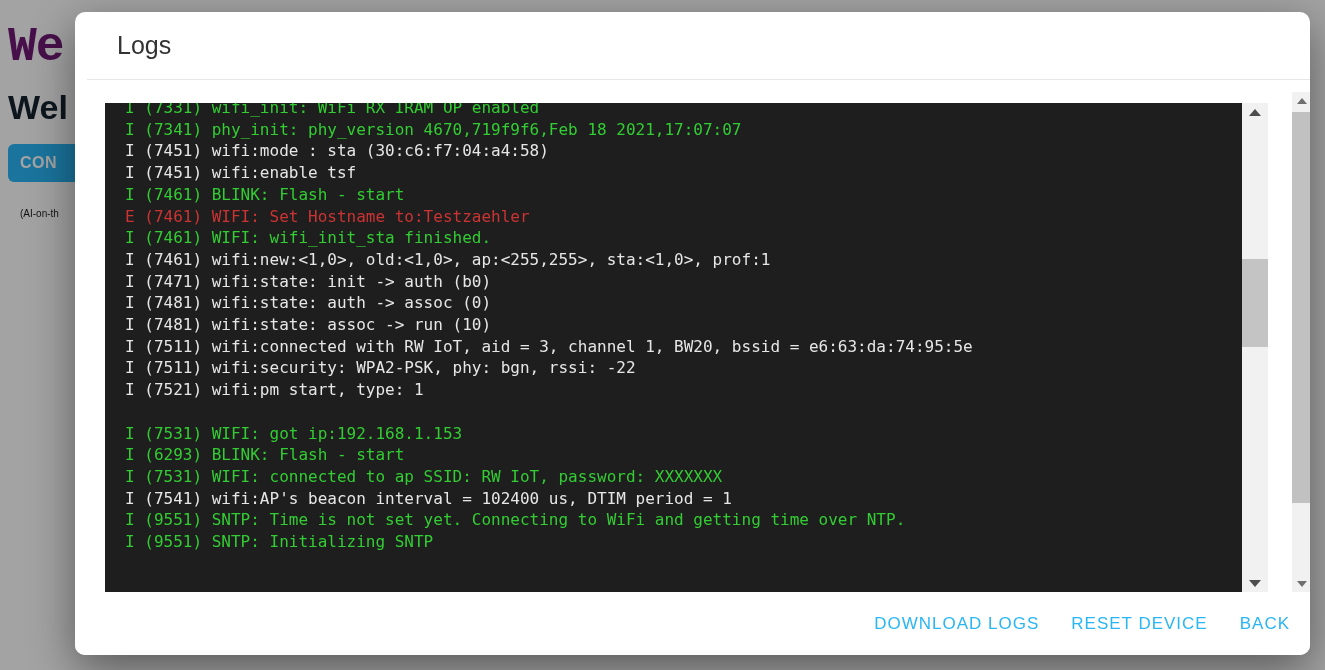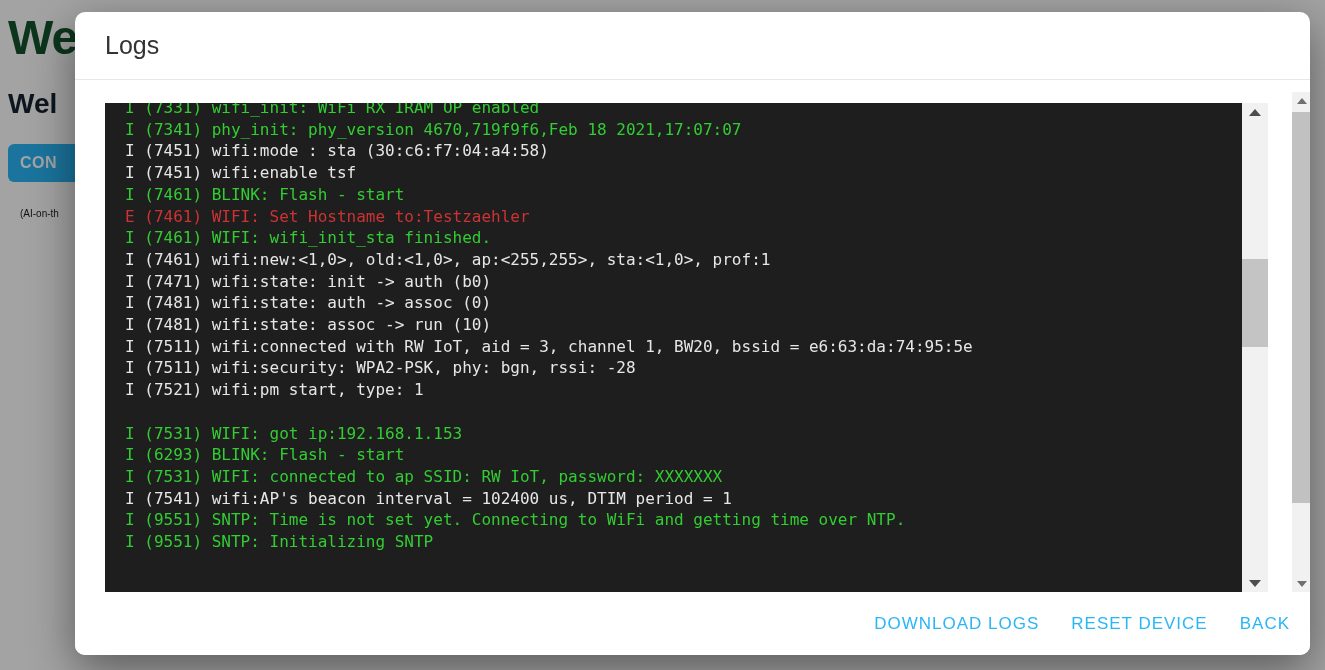--- a/index.html
+++ b/index.html
@@ -1,39 +1,39 @@
 <!DOCTYPE html>
 <html><head>
 <meta charset="utf-8">
 <style>
   * { margin:0; padding:0; box-sizing:border-box; }
   html,body { width:1325px; height:670px; overflow:hidden; }
   body { position:relative; background:#fff; font-family:"Liberation Sans",sans-serif; }
 
   
   .page { position:absolute; inset:0; background:#fff; }
-  .page-h1 { position:absolute; left:8px; top:10px; font-size:48px; font-weight:bold;
-             color:#14532d; letter-spacing:-1px; white-space:nowrap; }
-  .page-h2 { position:absolute; left:8px; top:88px; font-size:28px; font-weight:bold;
+  .page-h1 { position:absolute; left:8px; top:20px; font-size:48px; font-weight:bold;
+             color:#701a75; letter-spacing:-1px; white-space:nowrap;font-family:Liberation Mono, monospace; }
+  .page-h2 { position:absolute; left:8px; top:88px; font-size:34px; font-weight:bold;
              color:#15232e; white-space:nowrap; }
   .page-btn { position:absolute; left:8px; top:144px; width:140px; height:38px;
               background:#29b6f6; color:#fff; border:none; border-radius:6px;
               font-size:16px; font-weight:bold; letter-spacing:.5px;
               text-align:left; padding-left:12px; font-family:"Liberation Sans",sans-serif; }
   .page-caption { position:absolute; left:20px; top:208px; font-size:10px; color:#1d1d1d;
                   white-space:nowrap; }
 
   .overlay { position:absolute; inset:0; background:rgba(0,0,0,0.36); }
 
   
   .modal { position:absolute; left:75px; top:12px; width:1235px; height:643px;
            background:#fff; border-radius:10px; box-shadow:0 14px 45px rgba(0,0,0,0.45);
            overflow:hidden; }
   .modal-header { height:68px; border-bottom:1px solid #e7e7e7; display:flex;
-                  align-items:center; padding-left:30px; }
+                  align-items:center; padding-left:30px;margin-left:12px; }
   .modal-title { font-size:25px; color:#333; }
 
   
   .log-area { position:absolute; left:30px; top:91px; width:1163px; height:489px;
               background:#1e1e1e; overflow:hidden; }
   .log-content { position:absolute; left:0; right:26px; top:-6px; padding-left:20px;
                  font-family:"DejaVu Sans Mono",monospace; font-size:16px; line-height:21.7px; }
   .log-line { white-space:pre; min-height:21.7px; }
   .c-green { color:#32cd32; }
   .c-red   { color:#cc3333; }
@@ -92,21 +92,21 @@
         <div class="log-line c-white">I (7451) wifi:mode : sta (30:c6:f7:04:a4:58)</div>
         <div class="log-line c-white">I (7451) wifi:enable tsf</div>
         <div class="log-line c-green">I (7461) BLINK: Flash - start</div>
         <div class="log-line c-red">E (7461) WIFI: Set Hostname to:Testzaehler</div>
         <div class="log-line c-green">I (7461) WIFI: wifi_init_sta finished.</div>
         <div class="log-line c-white">I (7461) wifi:new:&lt;1,0&gt;, old:&lt;1,0&gt;, ap:&lt;255,255&gt;, sta:&lt;1,0&gt;, prof:1</div>
         <div class="log-line c-white">I (7471) wifi:state: init -&gt; auth (b0)</div>
         <div class="log-line c-white">I (7481) wifi:state: auth -&gt; assoc (0)</div>
         <div class="log-line c-white">I (7481) wifi:state: assoc -&gt; run (10)</div>
         <div class="log-line c-white">I (7511) wifi:connected with RW IoT, aid = 3, channel 1, BW20, bssid = e6:63:da:74:95:5e</div>
-        <div class="log-line c-white">I (7511) wifi:security: WPA2-PSK, phy: bgn, rssi: -28</div>
+        <div class="log-line c-white">I (7511) wifi:security: WPA2-PSK, phy: bgn, rssi: -22</div>
         <div class="log-line c-white">I (7521) wifi:pm start, type: 1</div>
         <div class="log-line c-white"></div>
         <div class="log-line c-green">I (7531) WIFI: got ip:192.168.1.153</div>
         <div class="log-line c-green">I (6293) BLINK: Flash - start</div>
         <div class="log-line c-green">I (7531) WIFI: connected to ap SSID: RW IoT, password: XXXXXXX</div>
         <div class="log-line c-white">I (7541) wifi:AP's beacon interval = 102400 us, DTIM period = 1</div>
         <div class="log-line c-green">I (9551) SNTP: Time is not set yet. Connecting to WiFi and getting time over NTP.</div>
         <div class="log-line c-green">I (9551) SNTP: Initializing SNTP</div>
       </div>
     <div class="log-scrollbar">

